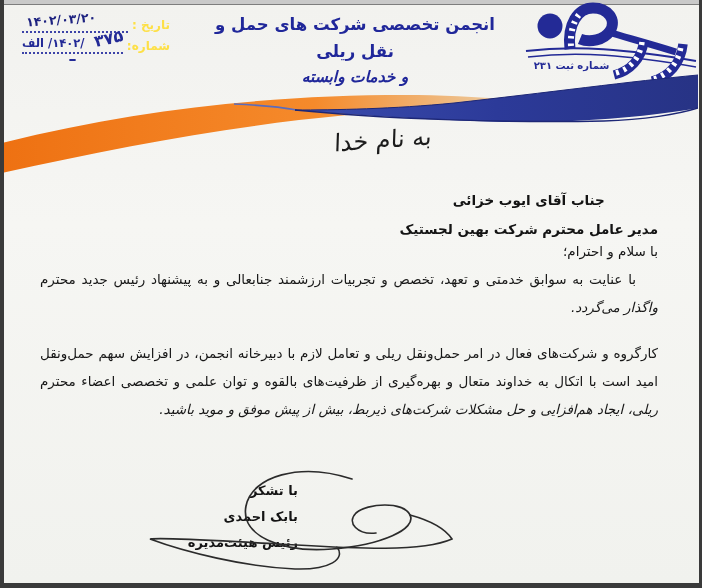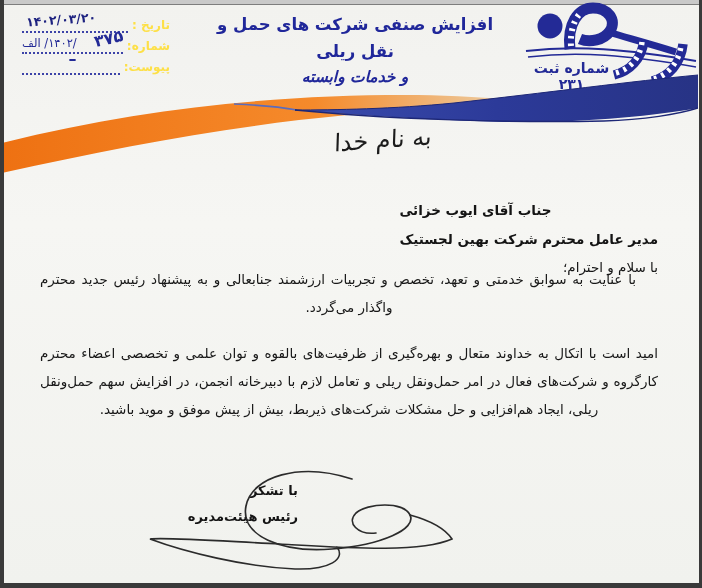--- a/index.html
+++ b/index.html
@@ -21,59 +21,59 @@
   .ref-row { display:flex; align-items:flex-end; margin-bottom:5px; }
   .ref-label { font-size:12px; font-weight:bold; color:#fde047; white-space:nowrap; line-height:16px; }
   .ref-line { flex:1; position:relative; height:15px; margin-left:2px; margin-right:4px;
               border-bottom:2px dotted #3c43a8; }
   .ref-value-date {
     position:absolute; left:4px; top:-6px; white-space:nowrap;
     font-size:12.5px; font-weight:bold; color:#1d2280; transform:rotate(-4deg);
   }
   .ref-value-printed {
     position:absolute; left:0; top:-3px; white-space:nowrap;
-    font-size:11.5px; font-weight:normal; color:#232a96;
+    font-size:11.5px; font-weight:bold; color:#232a96;
   }
   .ref-value-hand {
     position:absolute; right:0px; top:-10px; white-space:nowrap;
     font-size:16px; font-weight:bold; color:#232a96; transform:rotate(-12deg);
   }
   .ref-dash { position:absolute; left:46%; bottom:-16px; color:#232a96; font-weight:bold; }
 
   
   .title-block { position:absolute; left:215px; top:11px; width:280px; text-align:center;
                  direction:rtl; color:#20279a; font-weight:bold; }
   .title-line1 { font-size:16.5px; line-height:27px; }
   .title-line2 { font-size:15.5px; line-height:25px;font-style:italic; }
 
   
   .logo-box { position:absolute; left:496px; top:2px; width:202px; height:86px; }
   .registration { position:absolute; left:524px; top:60px; width:95px; text-align:center;
-                  direction:rtl; font-size:14px; font-weight:bold; color:#232a96; }
+                  direction:rtl; font-size:10px; font-weight:bold; color:#232a96; }
 
   
   .band { position:absolute; left:4px; top:55px; width:694px; height:140px; }
 
   
   .bismillah {
     position:absolute; left:308px; top:126px; width:150px; text-align:center;
     direction:rtl; font-size:24px; color:#1c1c1c;
     transform:rotate(-4deg) skewX(-6deg); letter-spacing:1px;
   }
 
   
-  .recipient { position:absolute; right:44px; top:196px; direction:rtl; text-align:left;
+  .recipient { position:absolute; right:44px; top:186px; direction:rtl; text-align:center;
                font-size:13.5px; font-weight:bold; color:#141414; line-height:29px; }
-  .salutation { position:absolute; right:44px; top:259px; direction:rtl; text-align:center;
+  .salutation { position:absolute; right:44px; top:243px; direction:rtl; text-align:center;
                 font-size:13.5px; color:#141414; }
   .para { position:absolute; left:40px; right:44px; direction:rtl;
           font-size:13.5px; color:#171717; line-height:28px; }
   .para-1 { top:265px; } .para-2 { top:339px; }
   .jline { text-align:justify; text-align-last:justify; }
-  .lastline { text-align:center; }
+  .lastline { text-align:right;font-style:italic; }
   .indent { padding-right:22px; }
 
   
   .sig-block { position:absolute; right:404px; top:478px; direction:rtl; text-align:right;
                font-size:13px; font-weight:bold; color:#141414; line-height:26px; white-space:nowrap; }
   .sig-scribble { position:absolute; left:140px; top:458px; width:340px; height:125px; }
 </style>
 </head>
 <body>
 
@@ -89,28 +89,24 @@
       </span>
     </div>
     <div class="ref-row">
       <span class="ref-label">شماره:</span>
       <span class="ref-line">
         <span class="ref-value-hand">۳۷۵</span>
         <span class="ref-value-printed">/۱۴۰۲/ الف</span>
         <span class="ref-dash">–</span>
       </span>
     </div>
-    <div class="ref-row">
-      <span class="ref-label">پیوست:</span>
-      <span class="ref-line"></span>
-    </div>
   </div>
 
   <div class="title-block">
-    <div class="title-line1">افزایش صنفی شرکت های حمل و نقل ریلی</div>
+    <div class="title-line1">انجمن تخصصی شرکت های حمل و نقل ریلی</div>
     <div class="title-line2">و خدمات وابسته</div>
   </div>
 
   <div class="logo-box">
     <svg width="202" height="86" viewBox="0 0 202 86">
       <circle cx="54" cy="24" r="12.5" fill="#232a96"></circle>
       <path d="M 74,47 C 71,22 82,6 97,6 C 112,6 121,18 114,29 C 108,38 94,41 84,37" fill="none" stroke="#232a96" stroke-width="11"></path>
       <path d="M 75,44 C 74,30 78,16 86,10" fill="none" stroke="#ffffff" stroke-width="6" stroke-dasharray="2.5 5"></path>
       <path d="M 112,30 C 132,36 155,42 180,50" fill="none" stroke="#232a96" stroke-width="7"></path>
       <path d="M 30,49 C 80,43 130,47 200,59" fill="none" stroke="#232a96" stroke-width="2.2"></path>
@@ -152,27 +148,28 @@
   </div>
 
   <div class="salutation">با سلام و احترام؛</div>
 
   <div class="para para-1">
     <div class="jline indent">با عنایت به سوابق خدمتی و تعهد، تخصص و تجربیات ارزشمند جنابعالی و به پیشنهاد رئیس جدید محترم</div>
     <div class="lastline">واگذار می‌گردد.</div>
   </div>
 
   <div class="para para-2">
+    <div class="jline">کارگروه و شرکت‌های فعال در امر حمل‌ونقل ریلی و تعامل لازم با دبیرخانه انجمن، در افزایش سهم حمل‌ونقل</div>
     <div class="jline">امید است با اتکال به خداوند متعال و بهره‌گیری از ظرفیت‌های بالقوه و توان علمی و تخصصی اعضاء محترم</div>
-    <div class="jline">کارگروه و شرکت‌های فعال در امر حمل‌ونقل ریلی و تعامل لازم با دبیرخانه انجمن، در افزایش سهم حمل‌ونقل</div>
     <div class="lastline">ریلی، ایجاد هم‌افزایی و حل مشکلات شرکت‌های ذیربط، بیش از پیش موفق و موید باشید.</div>
   </div>
 
   <div class="sig-block">
     <div>با تشکر</div>
+    <div>بابک احمدی</div>
     <div>رئیس هیئت‌مدیره</div>
   </div>
 
   <svg class="sig-scribble" viewBox="0 0 340 125">
     <path d="M 212,21 C 160,4 112,18 106,48 C 100,78 142,95 192,91 C 242,87 277,71 270,57
              C 264,43 227,45 216,55 C 206,65 218,77 236,75" fill="none" stroke="#2b2b2b" stroke-width="1.7" stroke-linecap="round"></path>
     <path d="M 270,57 C 292,63 306,72 312,81 C 280,95 210,90 140,86 C 80,83 25,79 10,81
              C 45,94 105,109 155,111 C 190,112 206,101 197,89" fill="none" stroke="#2b2b2b" stroke-width="1.6" stroke-linecap="round"></path>
   </svg>
 </div>

